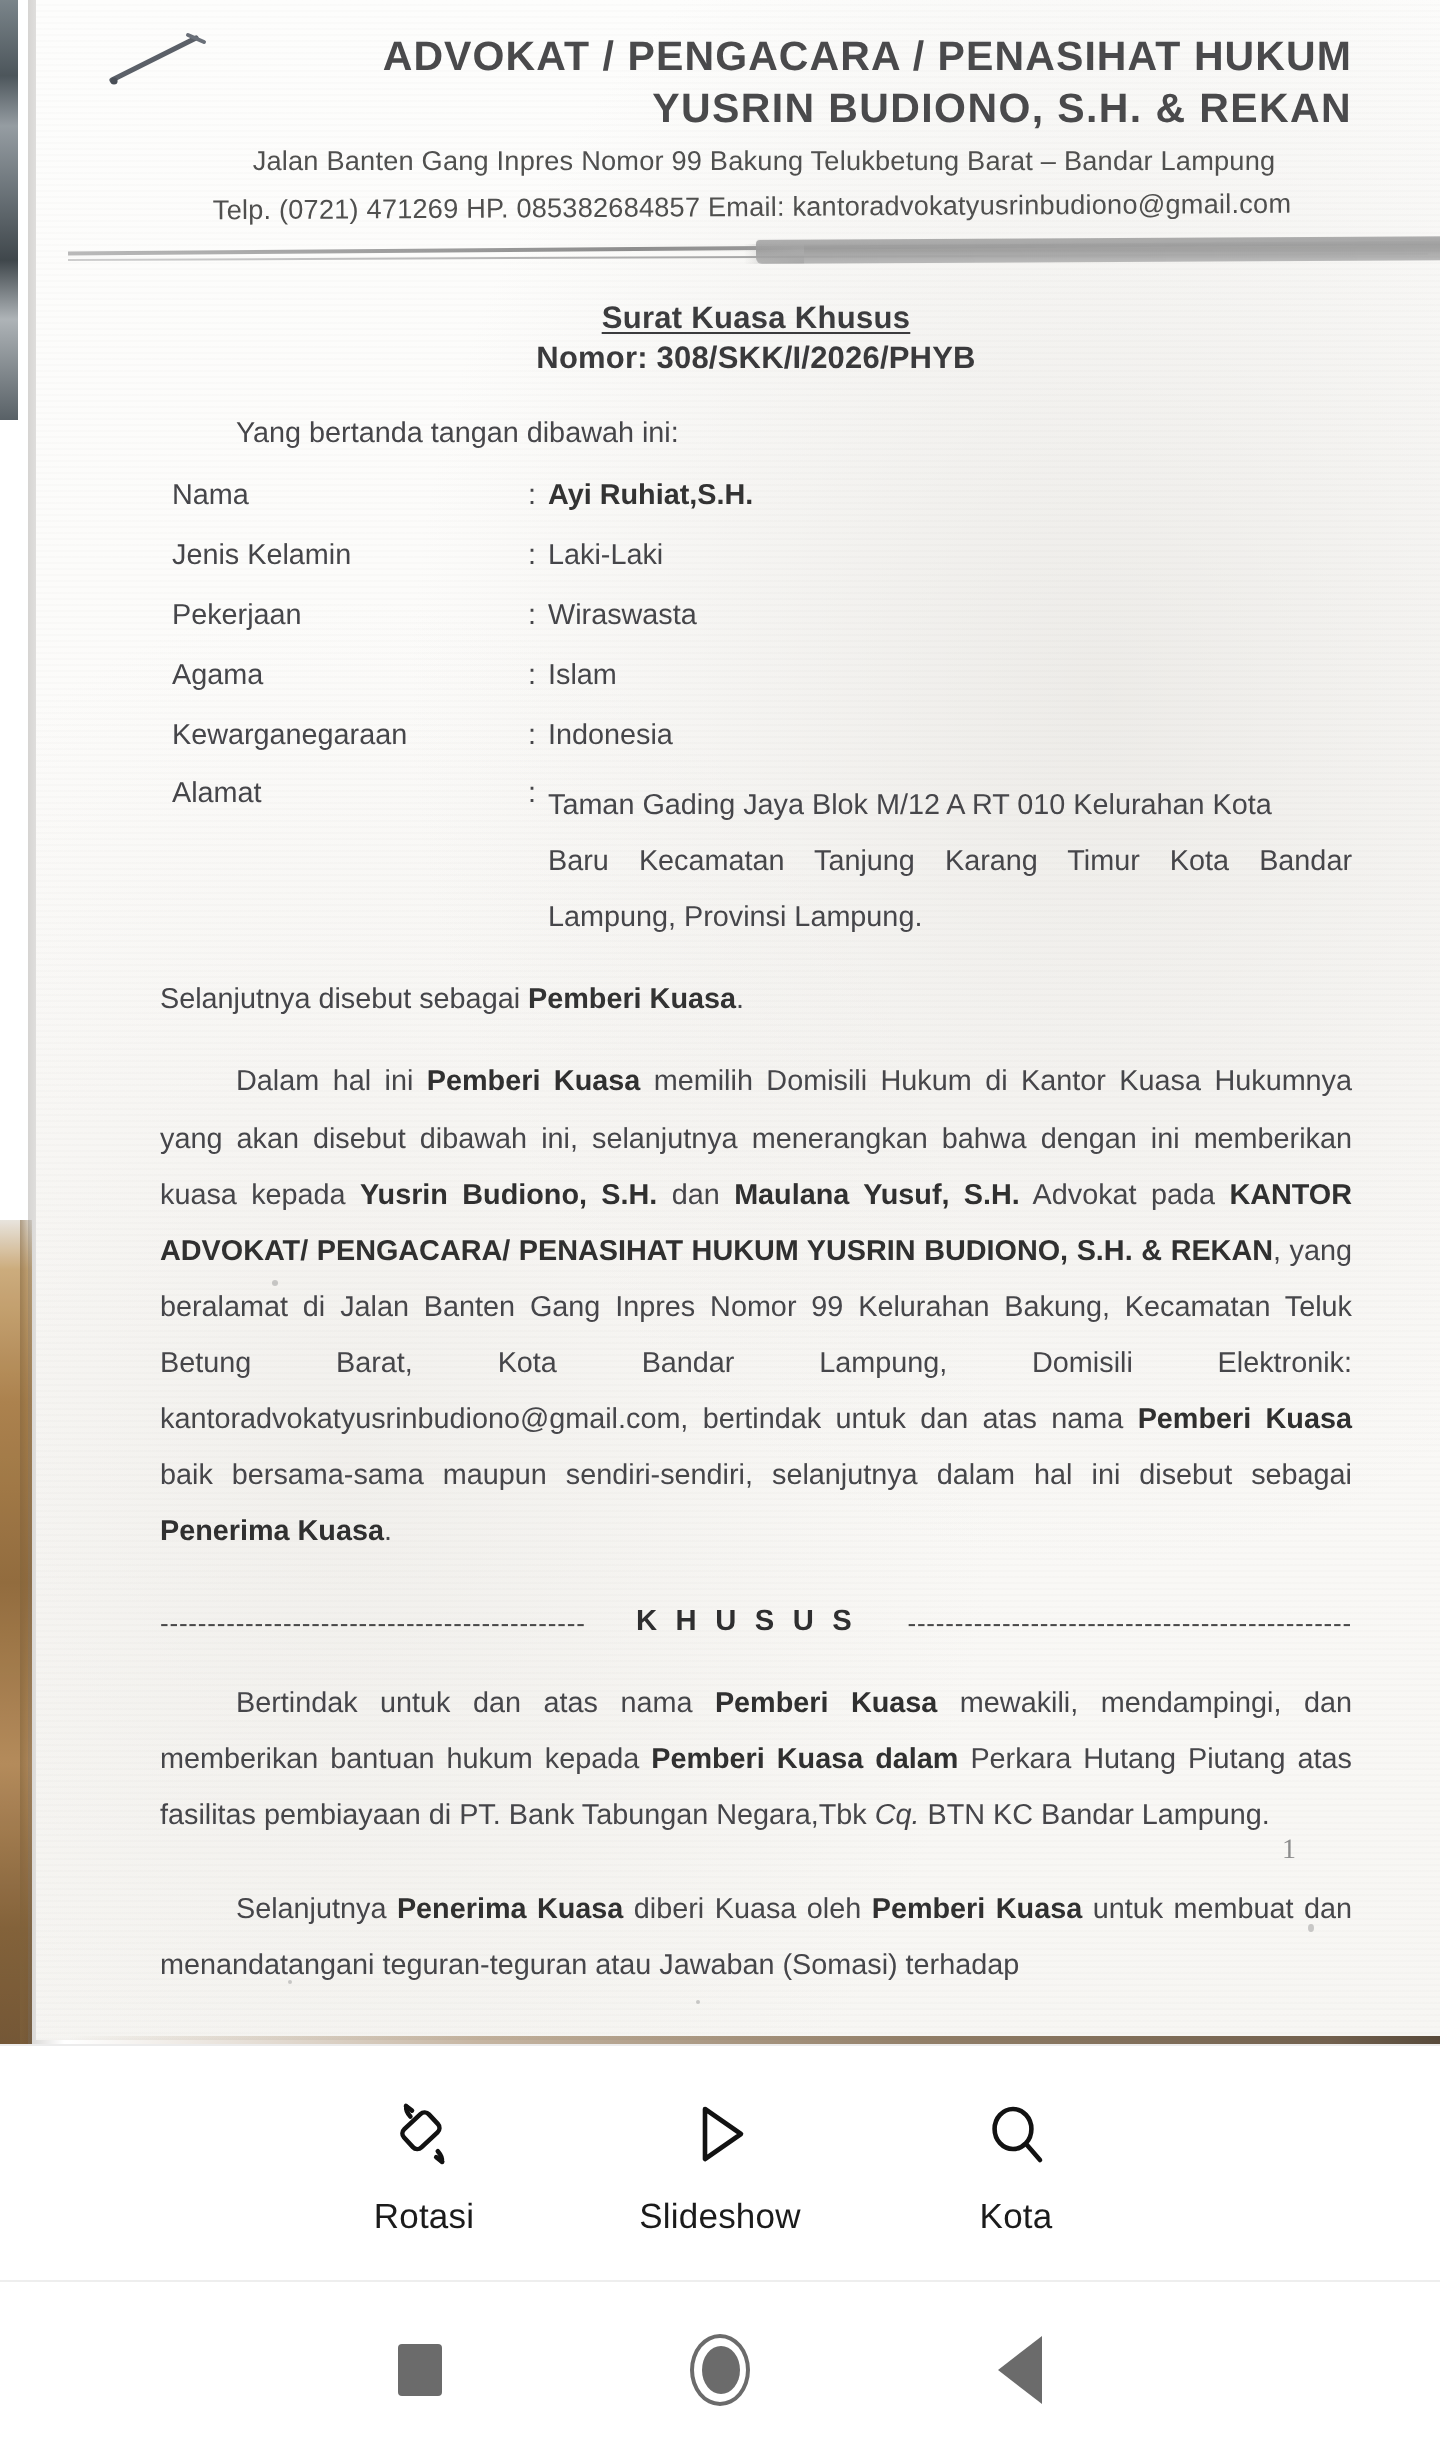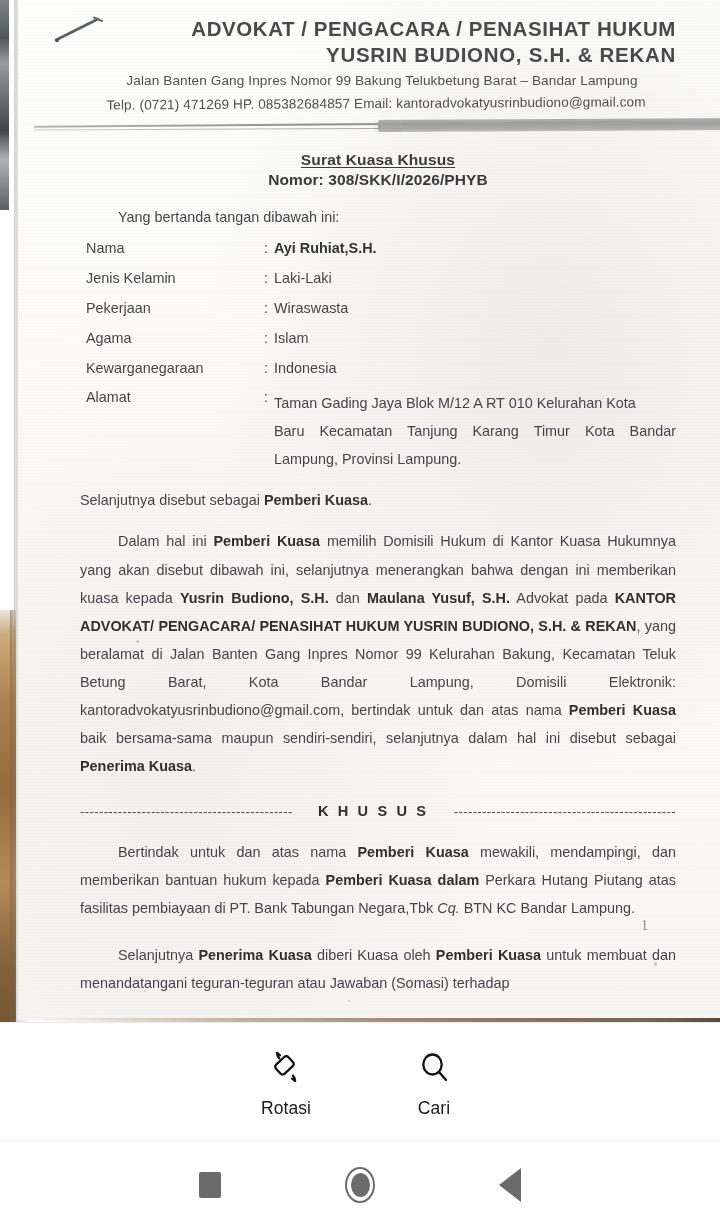--- a/index.html
+++ b/index.html
@@ -457,30 +457,38 @@
         <rect x="11.5" y="11.5" width="17" height="12.5" rx="3" transform="rotate(-43 20 20)"></rect>
         <path d="M13.2 11.3 C11.4 9.2 10.9 7.6 11.2 6.2"></path>
         <path d="M11.0 6.0 L14.0 8.3"></path>
         <path d="M26.9 28.6 C28.7 30.7 29.2 32.3 28.9 33.7"></path>
         <path d="M29.1 33.9 L26.1 31.6"></path>
       </svg>
     </span>
     <span class="tool-label">Rotasi</span>
   </div>
 
+  <div class="tool-item">
+    <span class="tool-icon">
+      <svg width="40" height="40" viewBox="0 0 40 40" fill="none" stroke="#121212" stroke-width="2.3" stroke-linejoin="round">
+        <path d="M12.5 7.5 L30.5 20 L12.5 32.5 Z"></path>
+      </svg>
+    </span>
+    <span class="tool-label">Slideshow</span>
+  </div>
 
 
   <div class="tool-item">
     <span class="tool-icon">
       <svg width="40" height="40" viewBox="0 0 40 40" fill="none" stroke="#121212" stroke-width="2.3" stroke-linecap="round">
         <ellipse cx="18.5" cy="17.5" rx="9.2" ry="10"></ellipse>
         <path d="M25.5 25.5 L32 33"></path>
       </svg>
     </span>
-    <span class="tool-label">Cari</span>
+    <span class="tool-label">Kota</span>
   </div>
 
 </div>
 
 <div id="navbar">
   <div class="nav-btn">
     <span class="nav-recents"></span>
   </div>
   <div class="nav-btn">
     <span class="nav-home">

